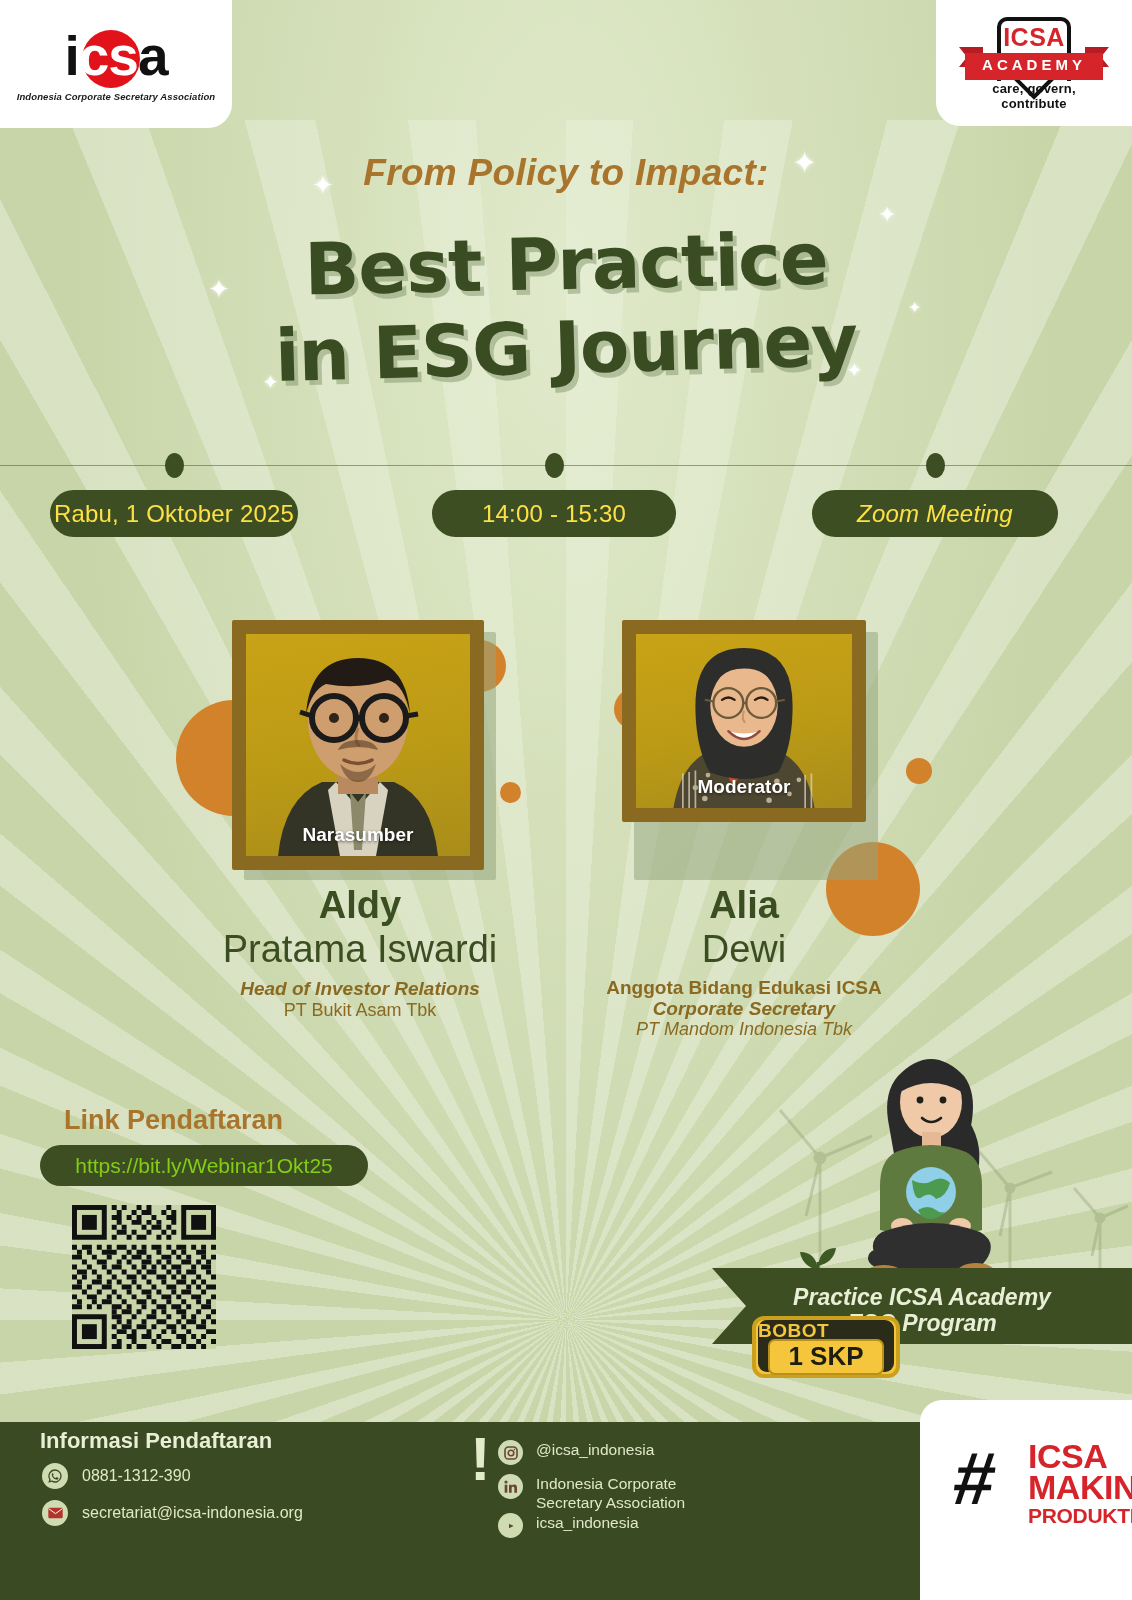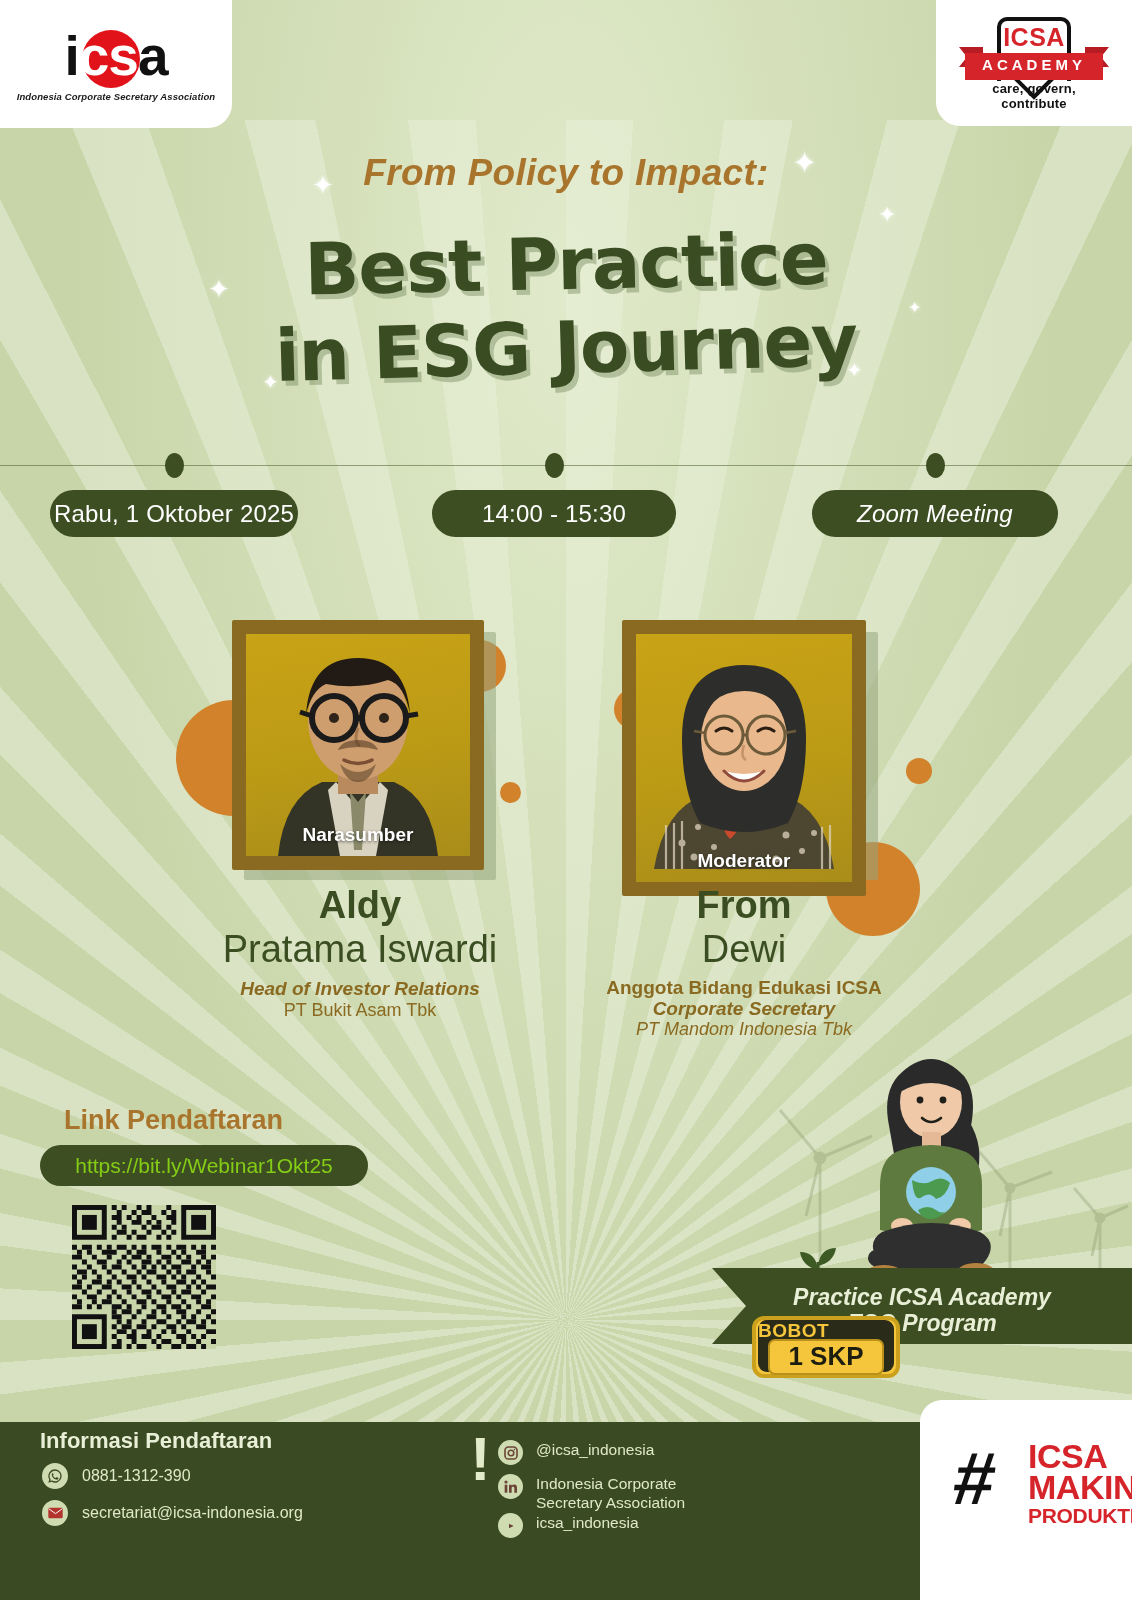--- a/index.html
+++ b/index.html
@@ -115,21 +115,21 @@
   #timeline-rule {
     position: absolute; left: 0; top: 465px; width: 1132px; height: 1px;
     background: rgba(78,95,50,.55);
   }
   .tl-dot {
     position: absolute; top: 453px; width: 19px; height: 25px;
     background: #3d4f22; border-radius: 50%;
   }
   .pill {
     position: absolute; height: 47px; border-radius: 24px;
-    background: #3d4f22; color: #ffffff;
+    background: #3d4f22; color: #fde047;
     display: flex; align-items: center; justify-content: center;
     font-size: 24px; letter-spacing: .2px; white-space: nowrap;
   }
   #pill-date { left: 50px; top: 490px; width: 248px; }
   #pill-time { left: 432px; top: 490px; width: 244px; }
   #pill-place { left: 812px; top: 490px; width: 246px; font-style: italic; }
 
   
   .deco-circle { position: absolute; background: #d2822b; border-radius: 50%; }
 
@@ -438,21 +438,21 @@
       </svg>
       <div class="role-tag">Narasumber</div>
     </div>
   </div>
   <div class="sp-name1" style="left:180px; top:884px; width:360px;">Aldy</div>
   <div class="sp-name2" style="left:180px; top:928px; width:360px;">Pratama Iswardi</div>
   <div class="sp-role-b" style="left:180px; top:978px; width:360px;">Head of Investor Relations</div>
   <div class="sp-role-n" style="left:180px; top:1000px; width:360px;">PT Bukit Asam Tbk</div>
 
   <div class="photo-shadow" style="left:634px; top:632px; width:244px; height:248px;"></div>
-  <div class="photo-frame" style="left:622px; top:620px; width:244px; height:276px;">
+  <div class="photo-frame" style="left:622px; top:620px; width:244px; height:202px;">
     <div class="photo-inner">
       <svg viewBox="0 0 216 222" style="position:absolute;left:0;top:0;width:100%;height:100%;">
 
         <path d="M18 222 q10 -60 50 -74 l80 0 q40 14 50 74z" fill="#4d4630"></path>
         <g opacity=".75">
           <circle cx="46" cy="196" r="3.5" fill="#ded3bc"></circle>
             <circle cx="62" cy="180" r="3" fill="#ded3bc"></circle>
           <circle cx="58" cy="210" r="3.5" fill="#ded3bc"></circle>
             <circle cx="78" cy="200" r="3" fill="#ded3bc"></circle>
           <circle cx="150" cy="188" r="3.5" fill="#ded3bc"></circle>
@@ -481,21 +481,21 @@
         <path d="M122 84 q8 -6 16 0" stroke="#2a1d12" stroke-width="3" fill="none" stroke-linecap="round"></path>
 
         <path d="M108 98 q-4 12 2 15" stroke="#c79469" stroke-width="2.6" fill="none"></path>
 
         <path d="M88 124 q20 20 40 0 q-20 6 -40 0z" fill="#fff"></path>
         <path d="M88 124 q20 20 40 0" stroke="#8f4a3c" stroke-width="3" fill="none" stroke-linecap="round"></path>
       </svg>
       <div class="role-tag">Moderator</div>
     </div>
   </div>
-  <div class="sp-name1" style="left:564px; top:884px; width:360px;">From</div>
+  <div class="sp-name1" style="left:564px; top:884px; width:360px;">Alia</div>
   <div class="sp-name2" style="left:564px; top:928px; width:360px;">Dewi</div>
   <div class="sp-role-bn" style="left:564px; top:977px; width:360px;">Anggota Bidang Edukasi ICSA</div>
   <div class="sp-role-b" style="left:564px; top:998px; width:360px;">Corporate Secretary</div>
   <div class="sp-role-i" style="left:564px; top:1019px; width:360px;">PT Mandom Indonesia Tbk</div>
 
   <div id="link-heading">Link Pendaftaran</div>
   <div id="link-pill">https://bit.ly/Webinar1Okt25</div>
 
   <svg id="qr" viewBox="0 0 29 29">
     <rect width="29" height="29" fill="#c8d5a8"></rect>

